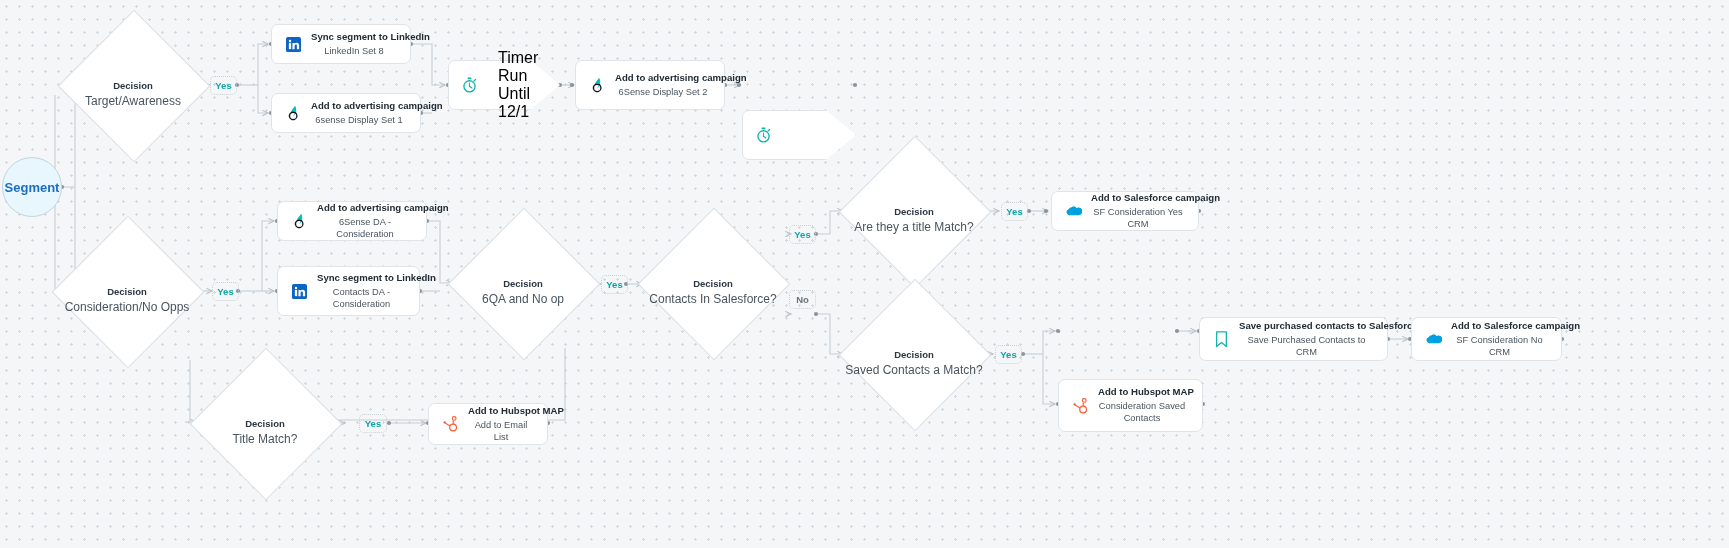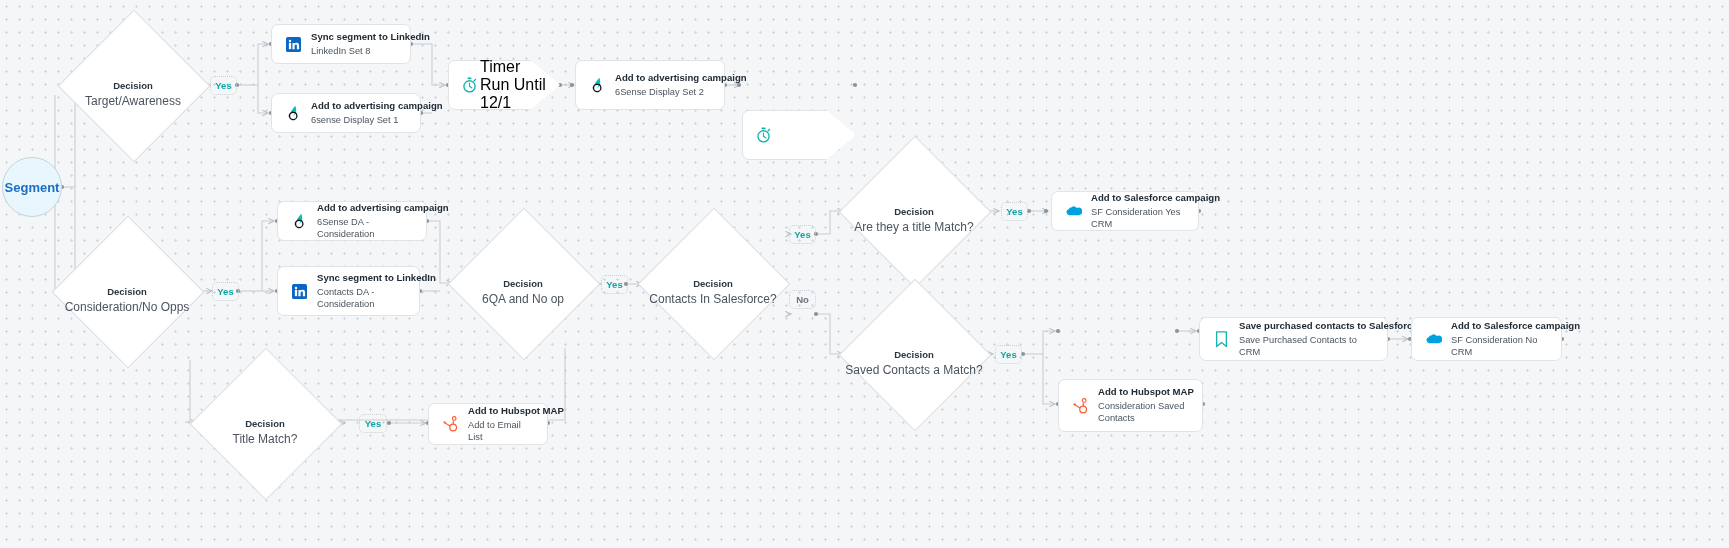--- a/index.html
+++ b/index.html
@@ -45,20 +45,21 @@
   }
   .diamond .dtitle{font-size:9.5px;font-weight:700;color:#2b3640;}
   .diamond .dsub{font-size:12px;color:#4a545e;}
 
   
   .card{
     background:#ffffff;border:1px solid #dfe4e8;border-radius:7px;
     display:flex;align-items:center;gap:9px;
     padding:0 13px;
     box-sizing:border-box;
+    text-align:center;
   }
   .card .txt{display:flex;flex-direction:column;gap:2px;min-width:0;}
   .card .t1{font-size:9.6px;font-weight:700;color:#222c35;white-space:nowrap;line-height:1.25;}
   .card .t2{font-size:9.3px;color:#4a545e;line-height:1.3;}
   .card .t2.wrap{white-space:normal;}
   .ico{width:17px;height:17px;flex:0 0 17px;display:flex;align-items:center;justify-content:center;}
   .ico svg{display:block;}
 
   
   .timer{
@@ -66,21 +67,21 @@
   }
   .timer .tbody{
     position:absolute;inset:0;
     background:#ffffff;
     border:1px solid #dfe4e8;
     border-radius:7px;
     clip-path:polygon(0 0, calc(100% - 30px) 0, 100% 50%, calc(100% - 30px) 100%, 0 100%);
   }
   .timer .tinner{
     position:relative;height:100%;
-    display:flex;align-items:center;gap:2px;padding:0 13px;
+    display:flex;align-items:center;gap:20px;padding:0 13px;
   }
 
   
   .pill{
     border:1px dotted #c9d0d6;border-radius:5px;background:transparent;
     display:flex;align-items:center;justify-content:center;
     font-size:9.5px;font-weight:700;
   }
   .pill.yes{color:#10a5a5;}
   .pill.no{color:#6a737c;}

